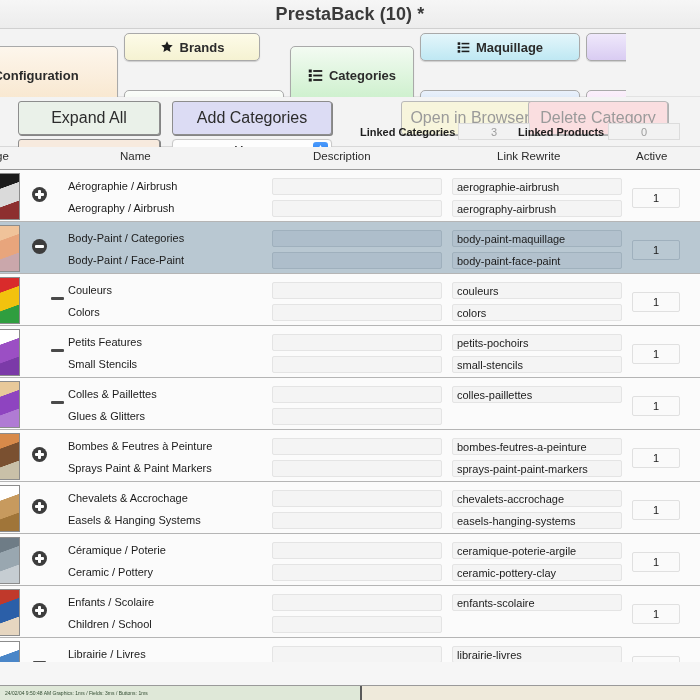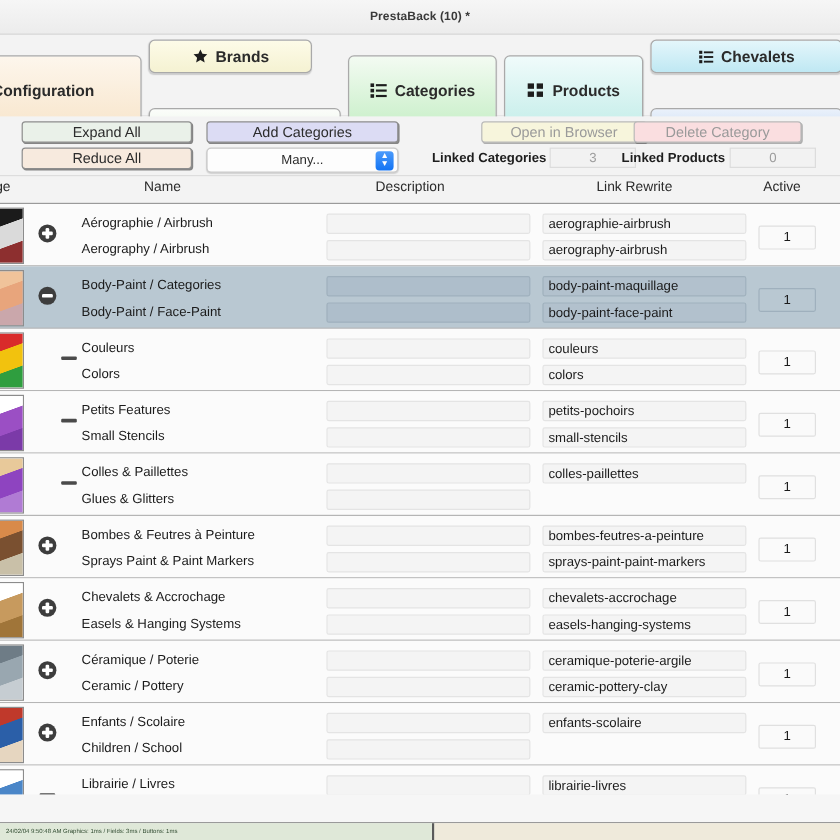--- a/index.html
+++ b/index.html
@@ -12,21 +12,21 @@
   .app{position:relative;width:700px;height:700px;background:#f3f3f3;}
 
   
   .titlebar{
     height:28px;width:100%;
     background:linear-gradient(#f6f6f6,#ececec);
     border-bottom:1px solid #d0d0d0;
     display:flex;align-items:center;justify-content:center;
   }
   .titlebar .title{
-    font-size:10px;font-weight:bold;color:#3a3a3a;letter-spacing:.1px;
+    font-size:18px;font-weight:bold;color:#3a3a3a;letter-spacing:.1px;
   }
 
   
   .toolbar{
     position:relative;height:68px;width:100%;
     background:#f3f3f3;
     display:flex;align-items:center;
     padding-left:0px;box-sizing:border-box;
     border-bottom:1px solid #e2e2e2;
   }
@@ -61,24 +61,24 @@
   .right-clip{overflow:hidden;width:40px;}
 
   
   .actionrow{
     position:relative;height:50px;width:100%;
     background:#f3f3f3;box-sizing:border-box;
     border-bottom:1px solid #d8d8d8;
   }
   .act-col{position:absolute;display:flex;flex-direction:column;gap:4px;}
   .act-btn{
-    box-sizing:border-box;height:18px;
+    box-sizing:border-box;height:34px;
     border:1px solid #8d8d8d;border-radius:3px;
     display:flex;align-items:center;justify-content:center;
-    font-size:12px;color:#2c2c2c;
+    font-size:16px;color:#2c2c2c;
     box-shadow:1px 1px 0 rgba(0,0,0,.45);
   }
   .act-btn.dim{color:#9a9a9a;border-color:#b9b9b9;box-shadow:1px 1px 0 rgba(0,0,0,.28);}
   .bga-green{background:#eaf1e9;}
   .bga-peach{background:#f7eade;}
   .bga-lav{background:#dcdcf4;}
   .bga-cream2{background:#f7f5dc;}
   .bga-red{background:#fadee0;}
 
   .popup{
@@ -263,51 +263,36 @@
                 <rect x="7" y="8.8" width="12" height="2.4"></rect>
             <rect x="1" y="14" width="4" height="4"></rect>
                 <rect x="7" y="14.8" width="12" height="2.4"></rect>
           </g>
             </svg>
         </span>
         <span>Categories</span>
       </div>
     </div>
 
-    <div class="tb-group">
-      <div class="tb-btn tb-tall bg-teal" style="width:116px;">
-        <span class="ico">
-          <svg width="15" height="15" viewBox="0 0 20 20">
-              <g fill="#1d1d1d">
-            <rect x="1" y="2" width="7" height="6"></rect>
-                <rect x="11" y="2" width="7" height="6"></rect>
-            <rect x="1" y="11" width="7" height="6"></rect>
-                <rect x="11" y="11" width="7" height="6"></rect>
-          </g>
-            </svg>
-        </span>
-        <span>Products</span>
-      </div>
-    </div>
 
     <div class="tb-group">
       <div class="tb-btn tb-short bg-cyan" style="width:160px;">
         <span class="ico">
           <svg width="13" height="13" viewBox="0 0 20 20">
               <g fill="#1d1d1d">
             <rect x="1" y="2" width="4" height="4"></rect>
                 <rect x="7" y="2.8" width="12" height="2.4"></rect>
             <rect x="1" y="8" width="4" height="4"></rect>
                 <rect x="7" y="8.8" width="12" height="2.4"></rect>
             <rect x="1" y="14" width="4" height="4"></rect>
                 <rect x="7" y="14.8" width="12" height="2.4"></rect>
           </g>
             </svg>
         </span>
-        <span>Chevalets</span>
+        <span>Maquillage</span>
       </div>
       <div class="tb-btn tb-short bg-blue" style="width:160px;text-decoration:underline;">
         <span class="ico">
           <svg width="13" height="13" viewBox="0 0 20 20">
             <rect x="1" y="3" width="18" height="14" fill="none" stroke="#1d1d1d" stroke-width="1.6"></rect>
             <g fill="#1d1d1d">
                 <rect x="3.5" y="6" width="4" height="2.2"></rect>
                 <rect x="9.5" y="6" width="7" height="2.2"></rect>
             <rect x="3.5" y="11.5" width="9" height="2.2"></rect>
               </g>

